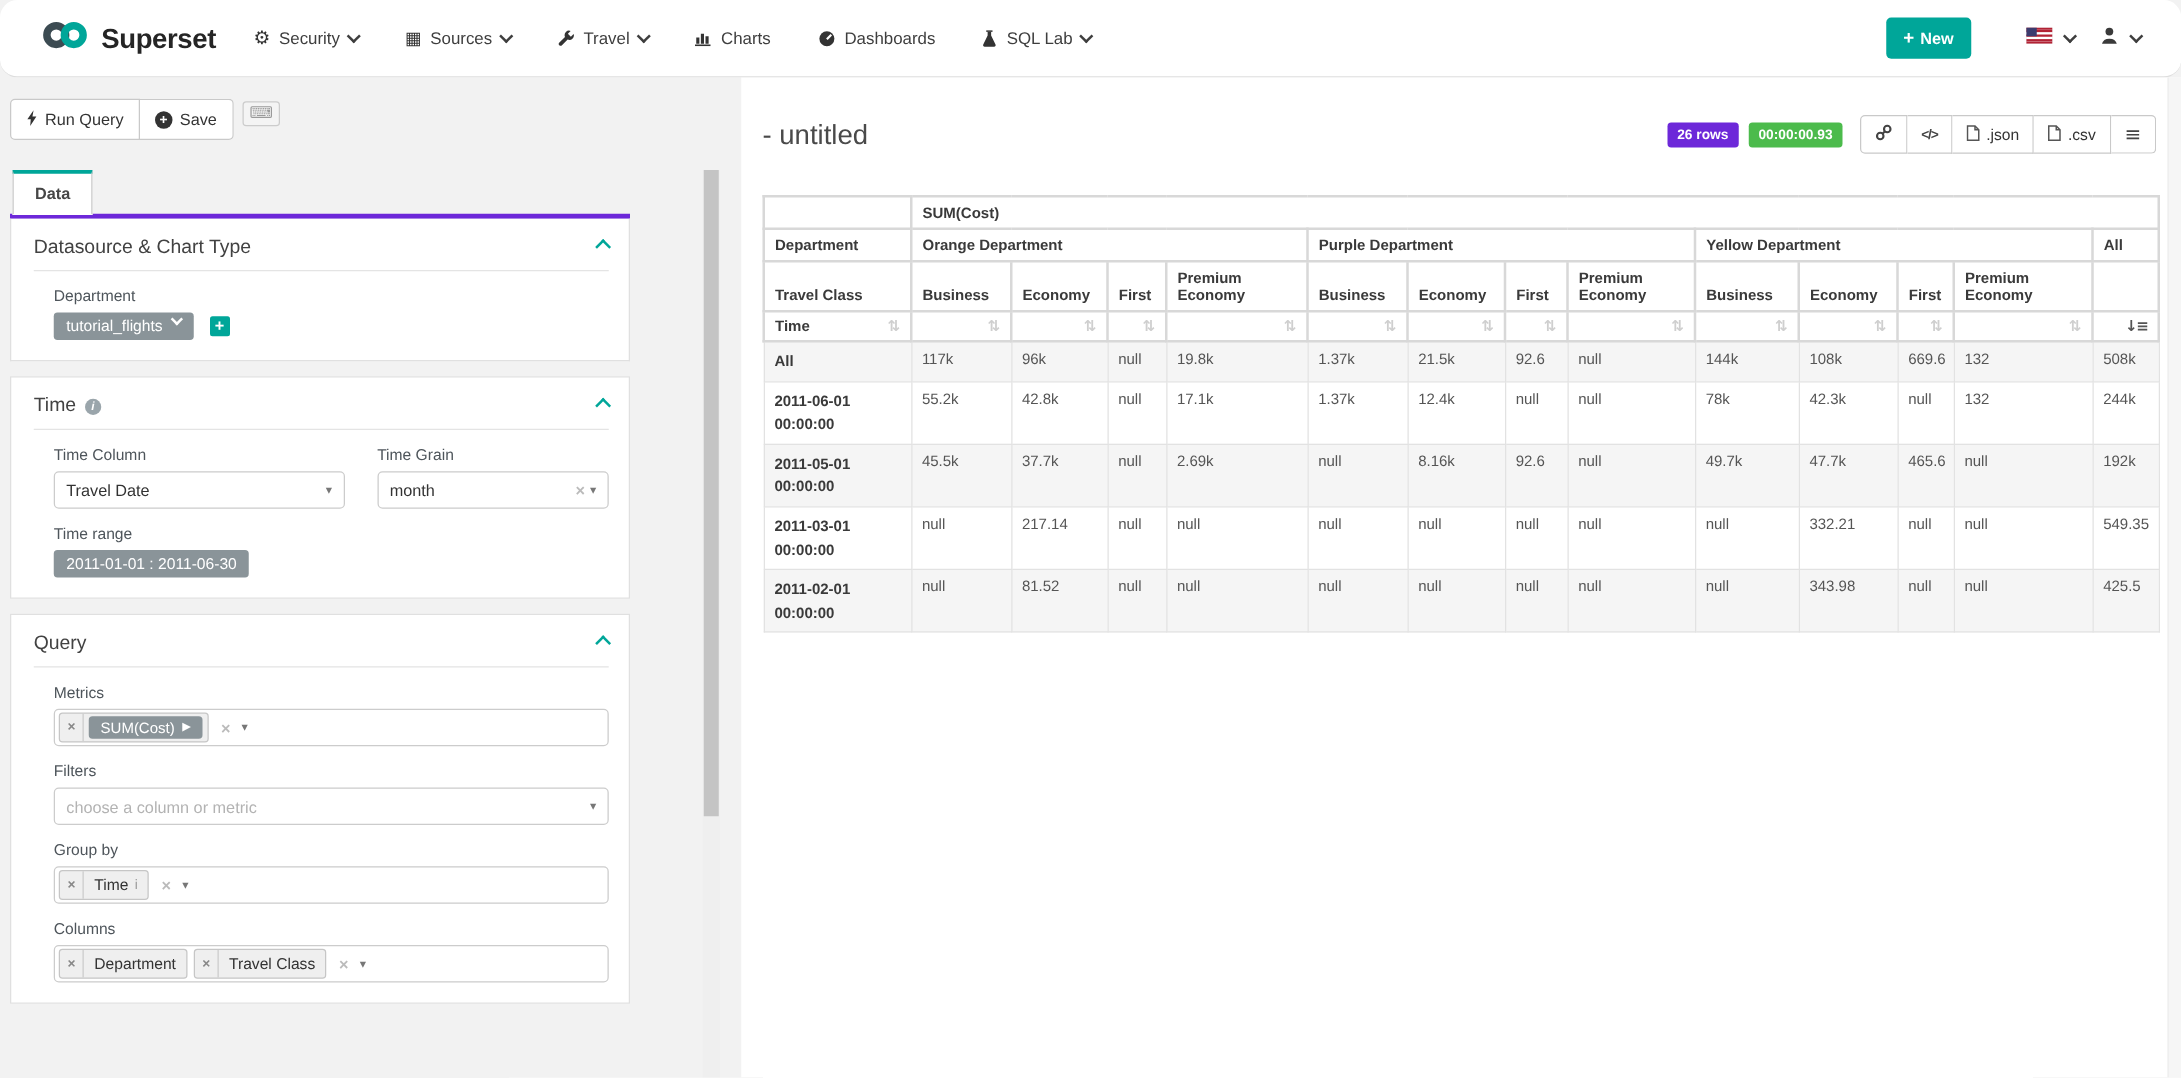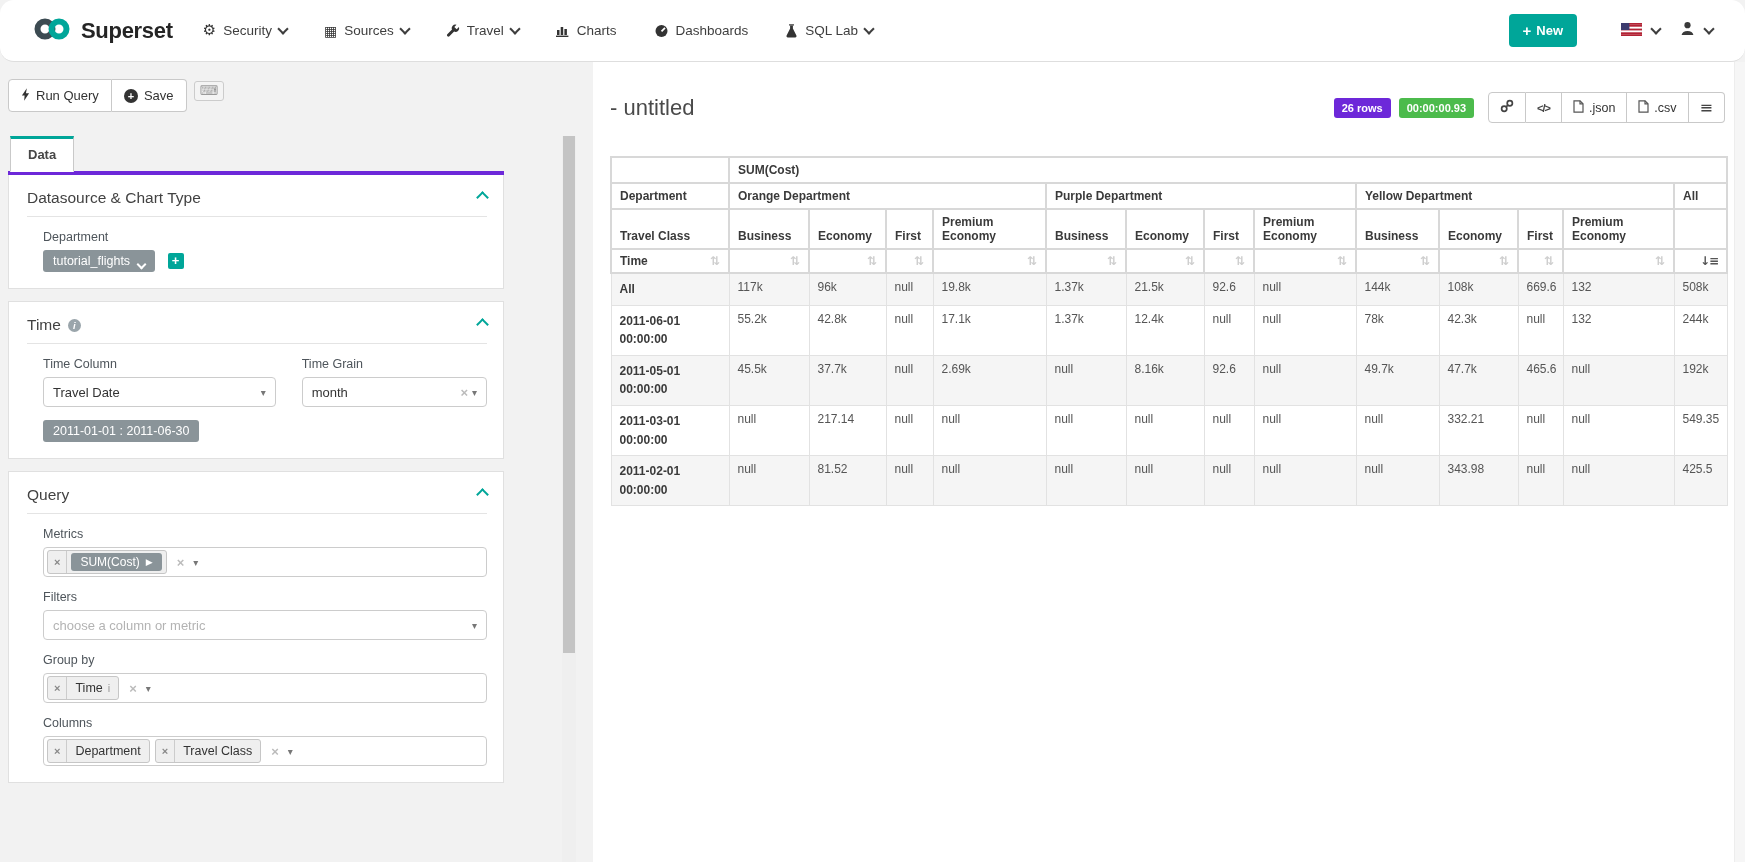--- a/index.html
+++ b/index.html
@@ -34,21 +34,21 @@
   .tab{display:inline-block;background:#fff;border:1px solid #c9c9c9;border-top:3px solid #00a699;border-bottom:1px solid #fff;margin-bottom:-1px;padding:8px 17px 9px;font-weight:bold;font-size:13px;color:#474747;cursor:pointer;}
 
   .card{background:#fff;border:1px solid #e0e0e0;border-top:none;padding:14px 16px 14px 18px;}
   .card.gap{margin-top:12px;border-top:1px solid #e0e0e0;}
   .section-head{display:flex;justify-content:space-between;font-size:15.5px;color:#424242;}
   .section-head .left{display:flex;align-items:center;gap:7px;}
   .section-hr{border:none;border-top:1px solid #e4e4e4;margin:9px 0 13px;}
   .control{margin-left:16px;margin-bottom:13px;}
   .control:last-child{margin-bottom:2px;}
   .control-label{font-size:12.5px;color:#4e555b;margin-bottom:6px;}
-  .badge{display:inline-flex;align-items:flex-end;gap:8px;background:#8a9499;color:#fff;font-size:12.5px;padding:4px 10px;border-radius:3px;cursor:pointer;}
+  .badge{display:inline-flex;align-items:flex-start;gap:8px;background:#8a9499;color:#fff;font-size:12.5px;padding:4px 10px;border-radius:3px;cursor:pointer;}
   .badge .chev{border-color:#fff;width:5px;height:5px;border-width:2px;margin-top:-2px;}
   .add-btn{display:inline-block;width:16px;height:16px;background:#00a699;border-radius:2px;color:#fff;text-align:center;line-height:16px;font-weight:bold;font-size:13px;margin-left:8px;vertical-align:middle;cursor:pointer;}
   .two-col{display:flex;gap:26px;}
   .select{border:1px solid #ccc;border-radius:4px;height:30px;display:flex;align-items:center;padding:0 9px;background:#fff;font-size:13px;color:#333;box-sizing:border-box;cursor:pointer;}
   .select .spacer{flex:1;}
   .sel-caret{color:#777;font-size:10px;margin-left:4px;}
   .clear-x{color:#bbb;font-size:13px;font-weight:bold;}
   .placeholder{color:#b3b3b3;}
   .tokenbox{min-height:30px;border:1px solid #ccc;border-radius:4px;display:flex;align-items:center;padding:2px 9px 2px 3px;gap:5px;background:#fff;box-sizing:border-box;}
   .chip{display:inline-flex;align-items:stretch;border:1px solid #c6c6c6;background:#efefef;border-radius:3px;height:22px;font-size:12.5px;color:#333;cursor:pointer;}
@@ -258,20 +258,21 @@
             <div class="select">
               <span>month</span>
               <span class="spacer"></span>
               <span class="clear-x">×</span>
               <span class="sel-caret">▾</span>
             </div>
           </div>
         </div>
       </div>
       <div class="control">
+        <div class="control-label">Time range</div>
         <span class="badge">
           <span>2011-01-01 : 2011-06-30</span>
         </span>
       </div>
     </div>
 
     <div class="card gap">
       <div class="section-head">
         <span>Query</span>
         <span class="chev teal"></span>

